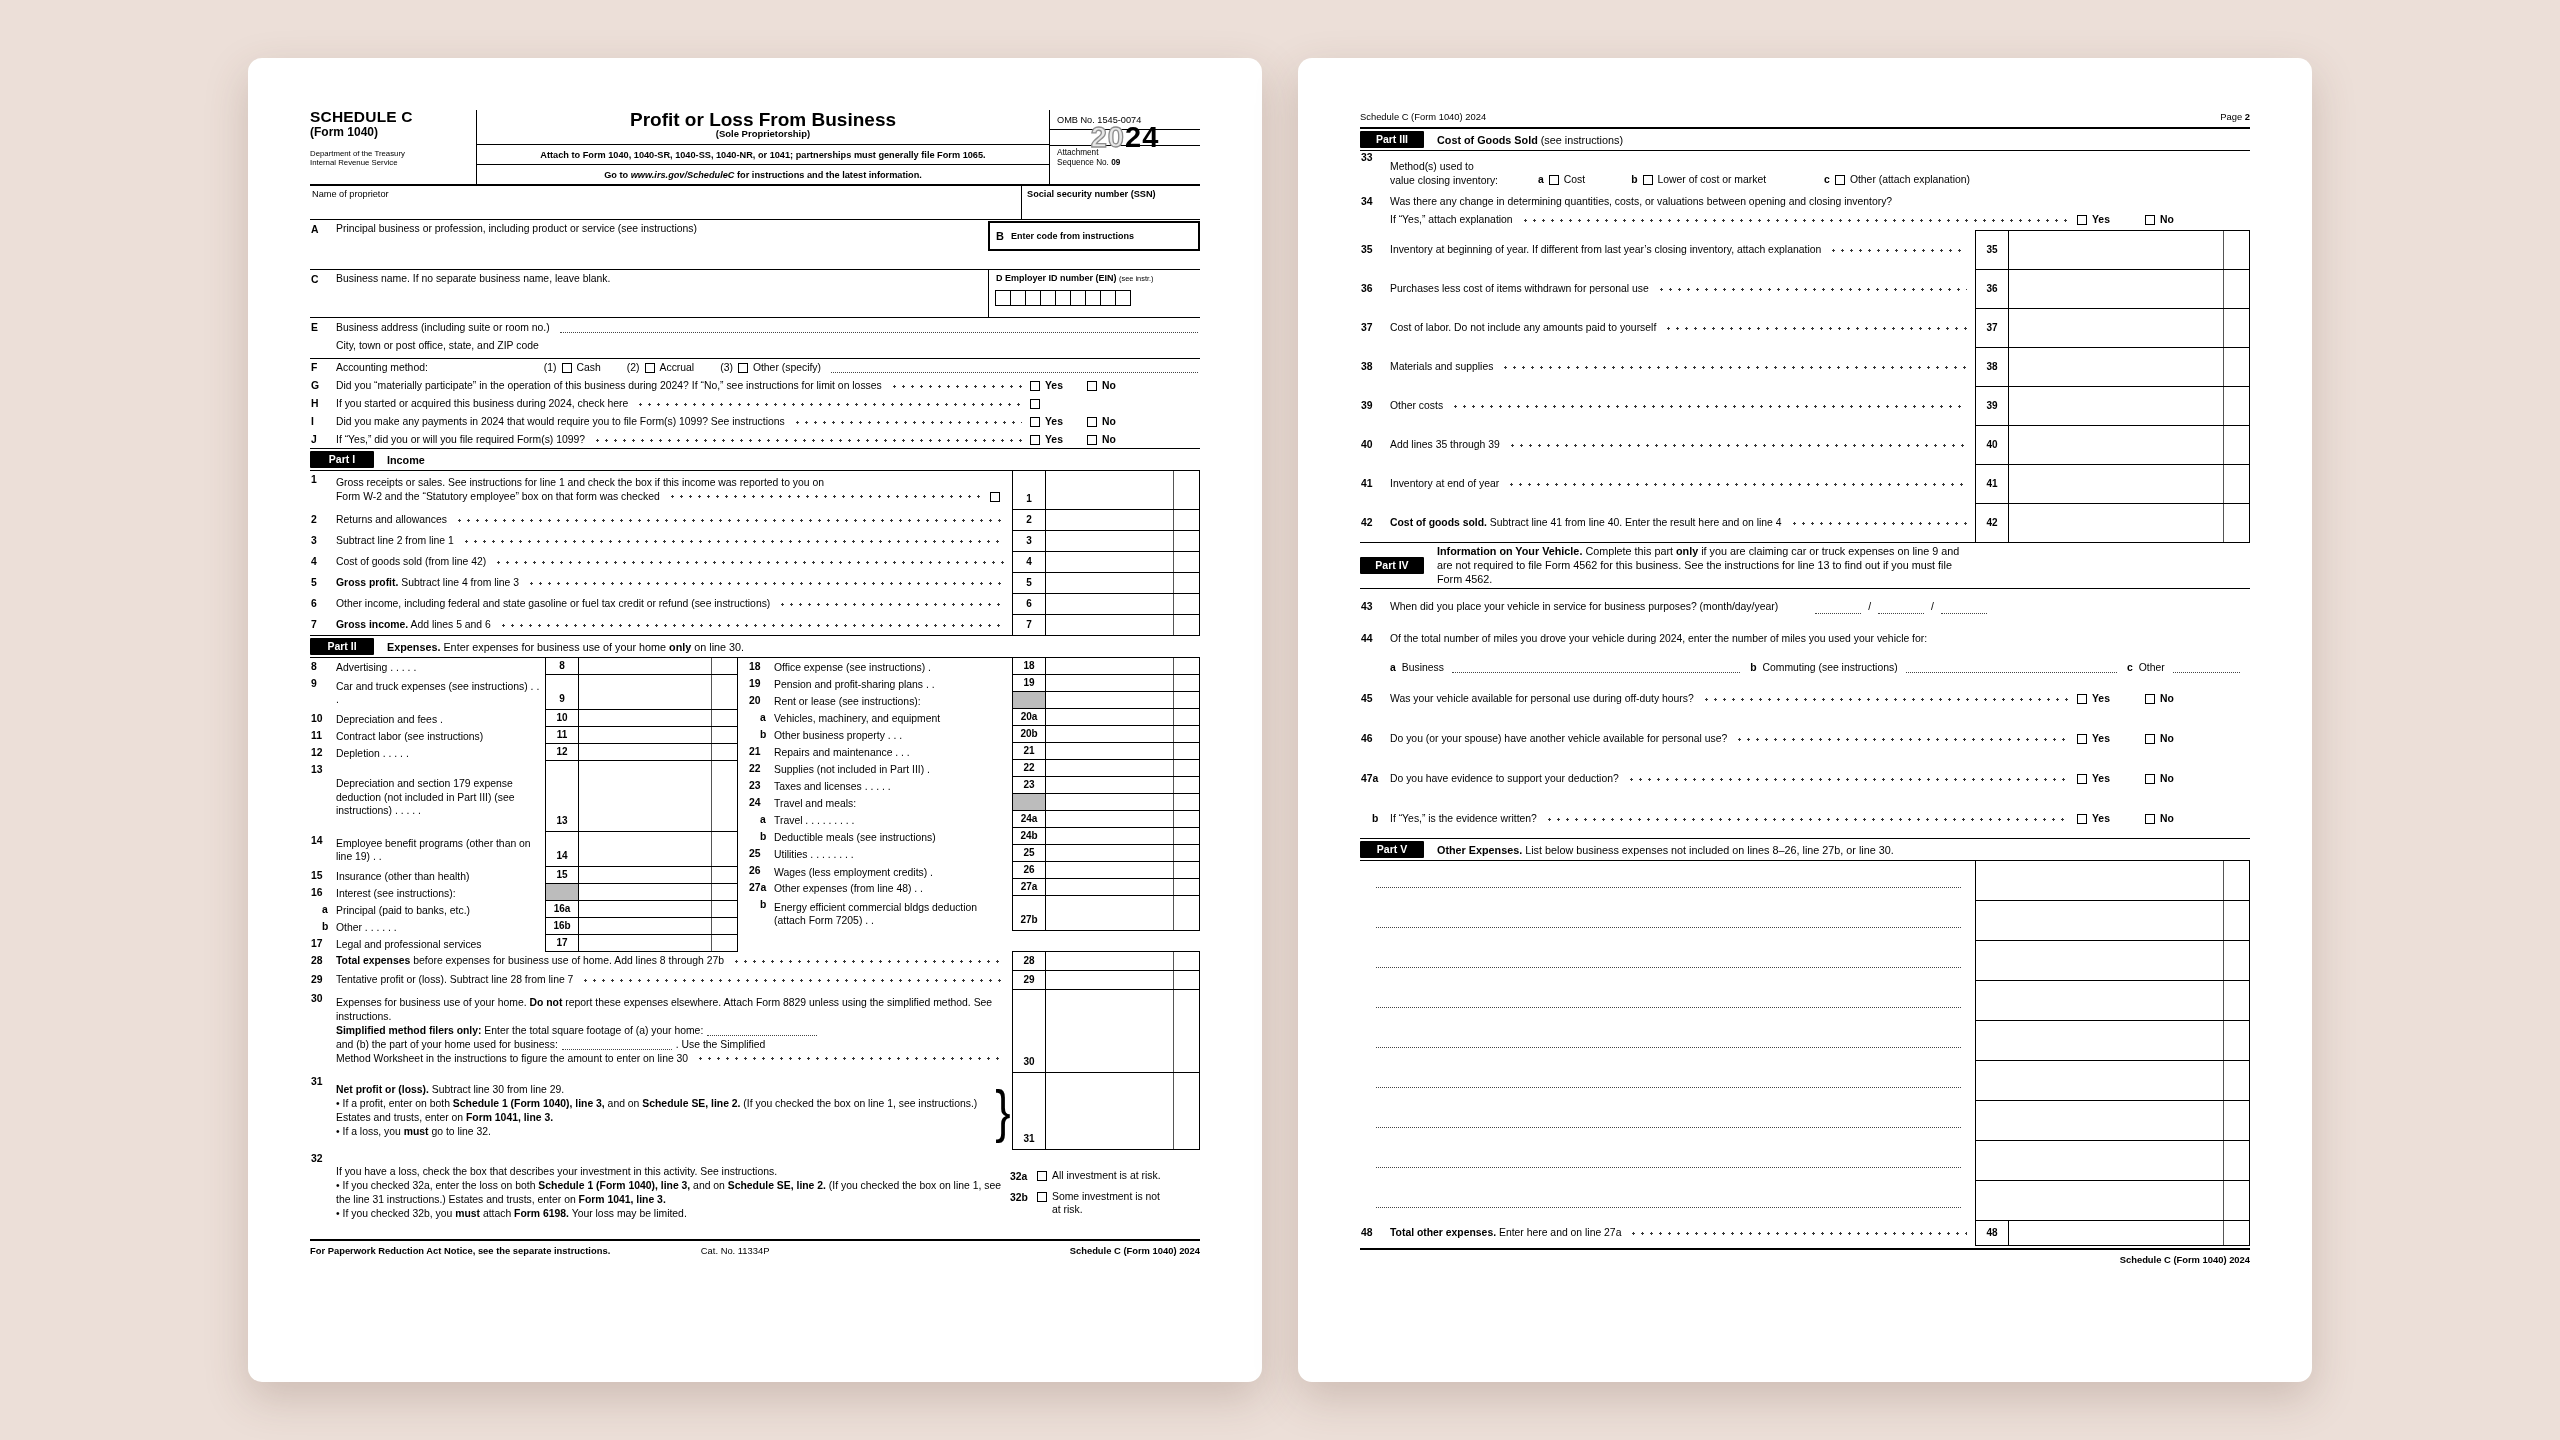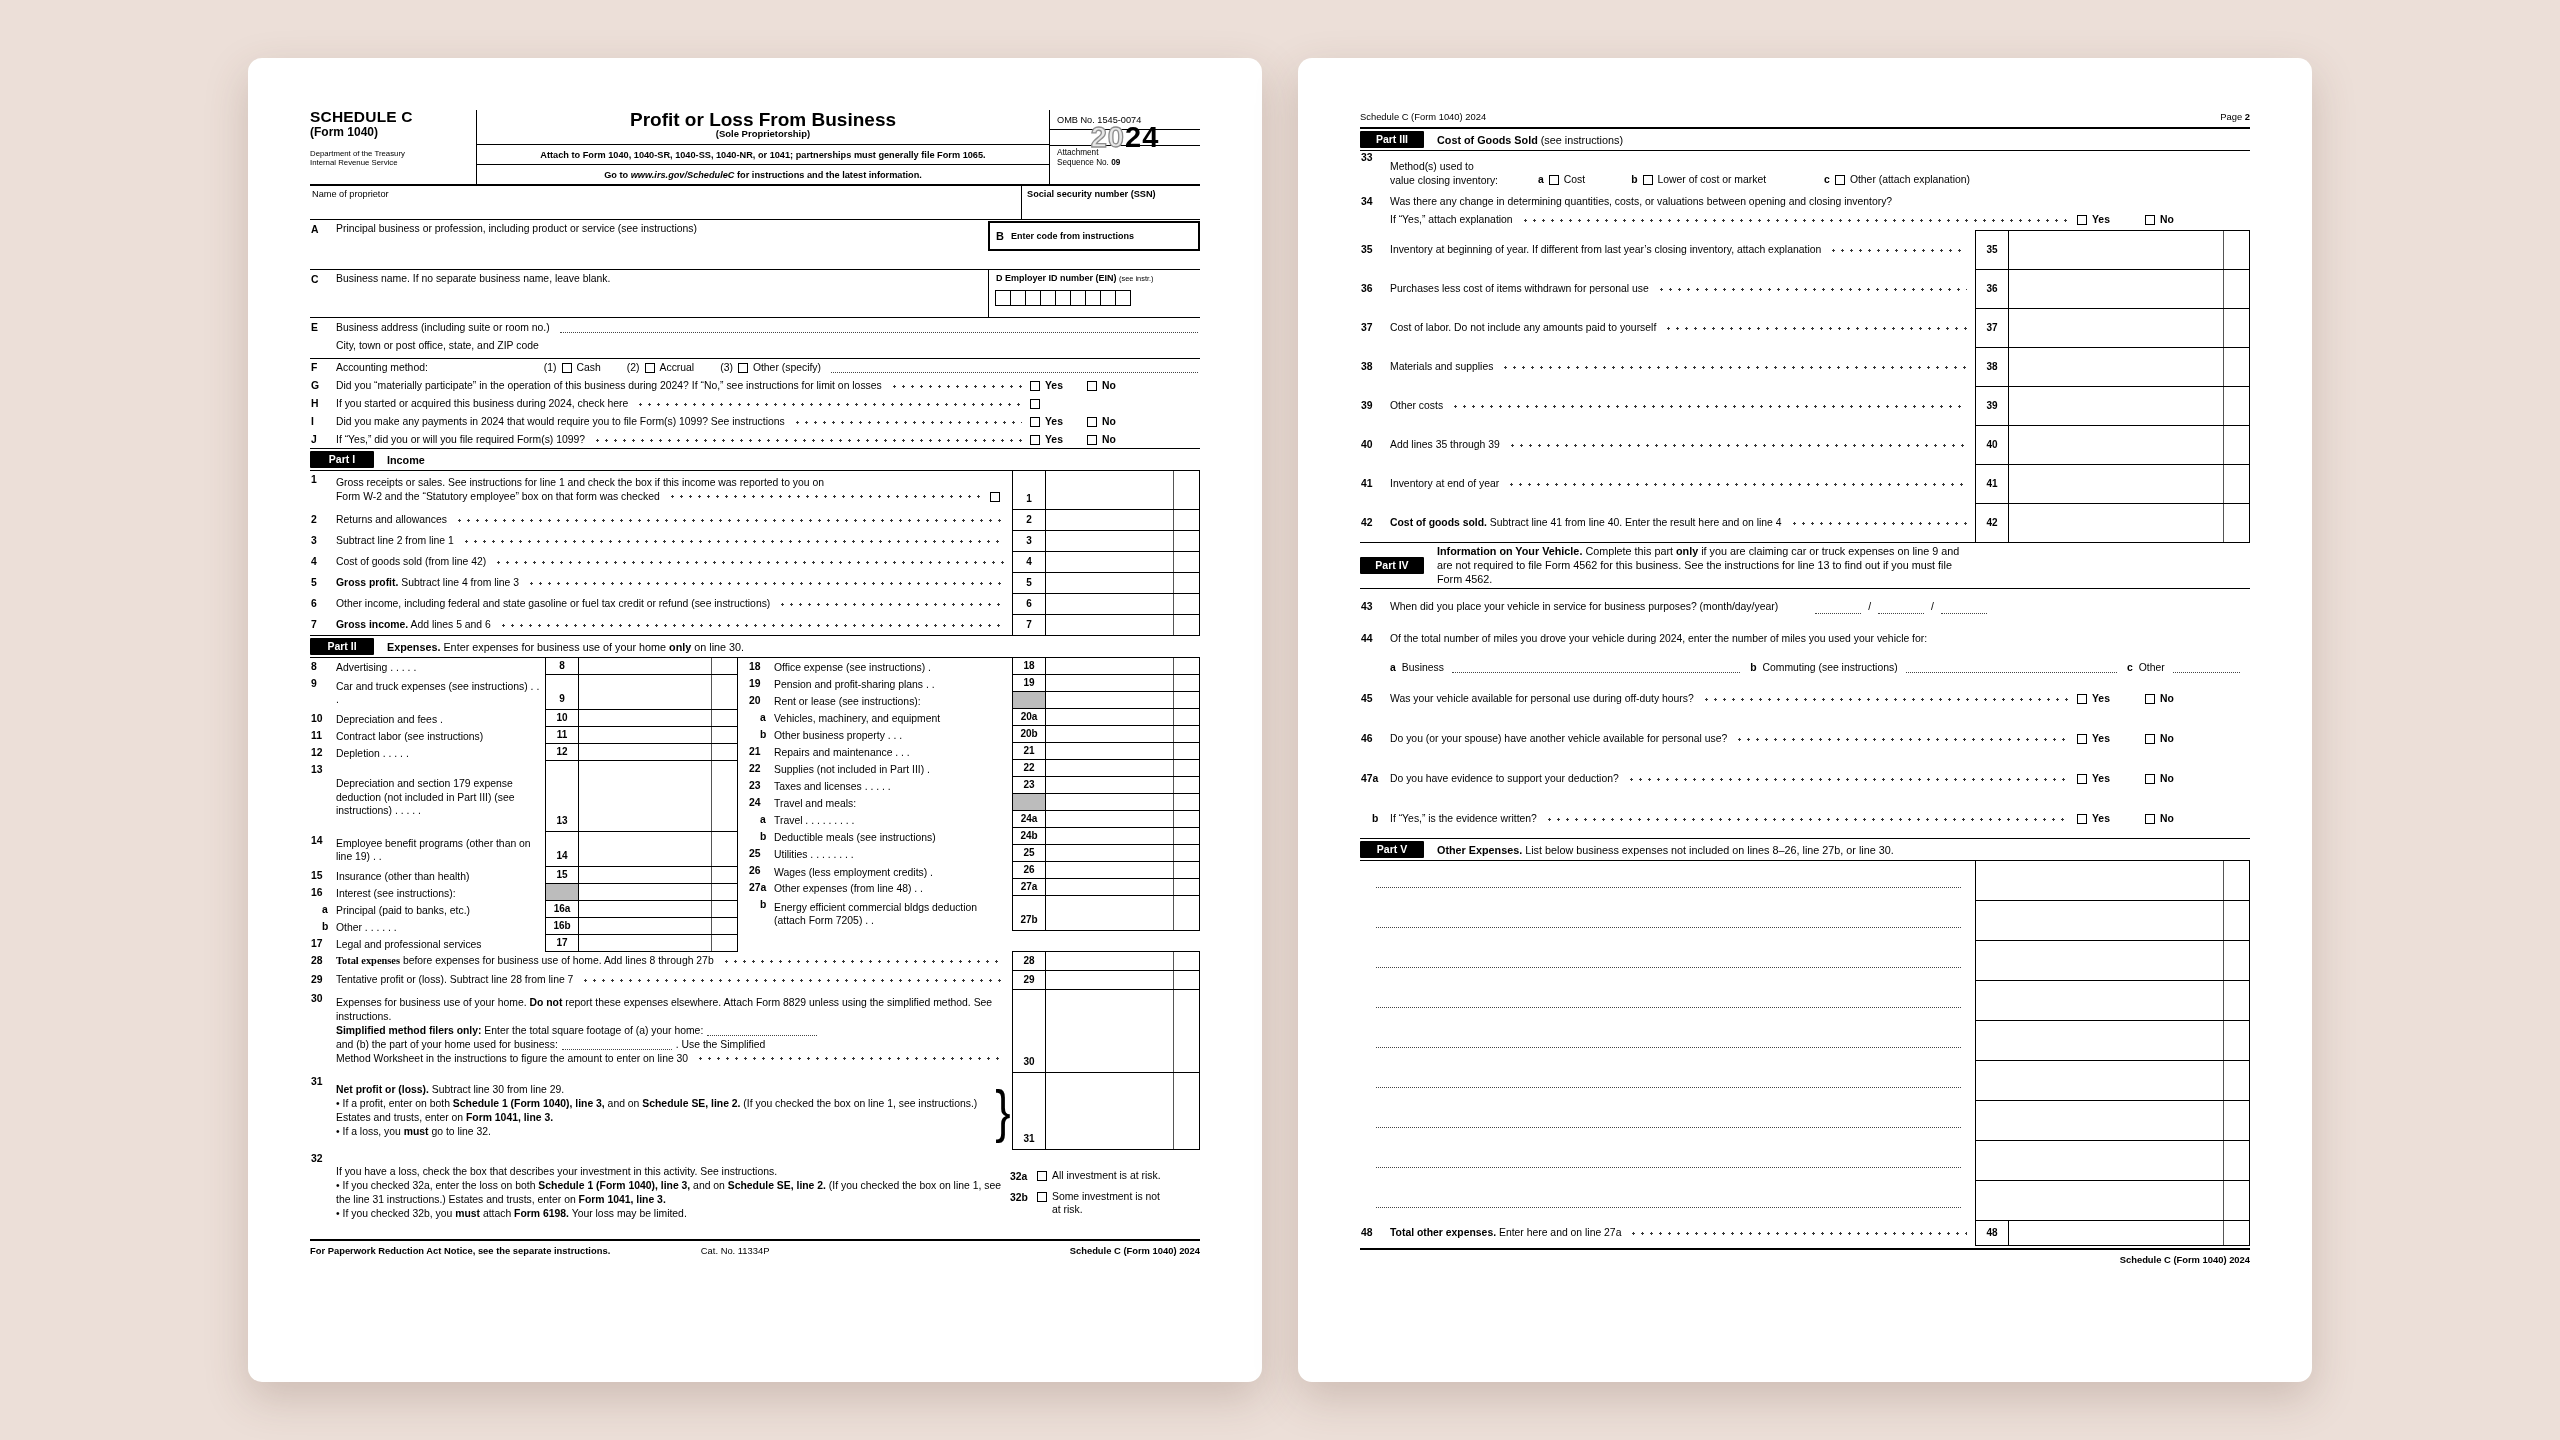--- a/index.html
+++ b/index.html
@@ -576,21 +576,21 @@
           </div>
           <div class="nb btm">27b</div>
           <div class="amt aR"></div>
         </div>
       </div>
   </div>
 
   <div class="frow" style="height:20px">
     <div class="lno">28</div>
     <div class="lblwrap">
-        <span class="lbl"><span style="font-weight: 700; font-family: Liberation Serif, serif;">Total expenses</span><span> before expenses for business use of home. Add lines 8 through 27b</span></span>
+        <span class="lbl"><span style="font-weight: 700;">Total expenses</span><span> before expenses for business use of home. Add lines 8 through 27b</span></span>
         <span class="dots"></span>
       </div>
     <div class="nb">28</div>
     <div class="amt aR"></div>
   </div>
 
   <div class="frow" style="height:20px">
     <div class="lno">29</div>
     <div class="lblwrap">
         <span class="lbl"><span>Tentative profit or (loss). Subtract line 28 from line 7</span></span>

